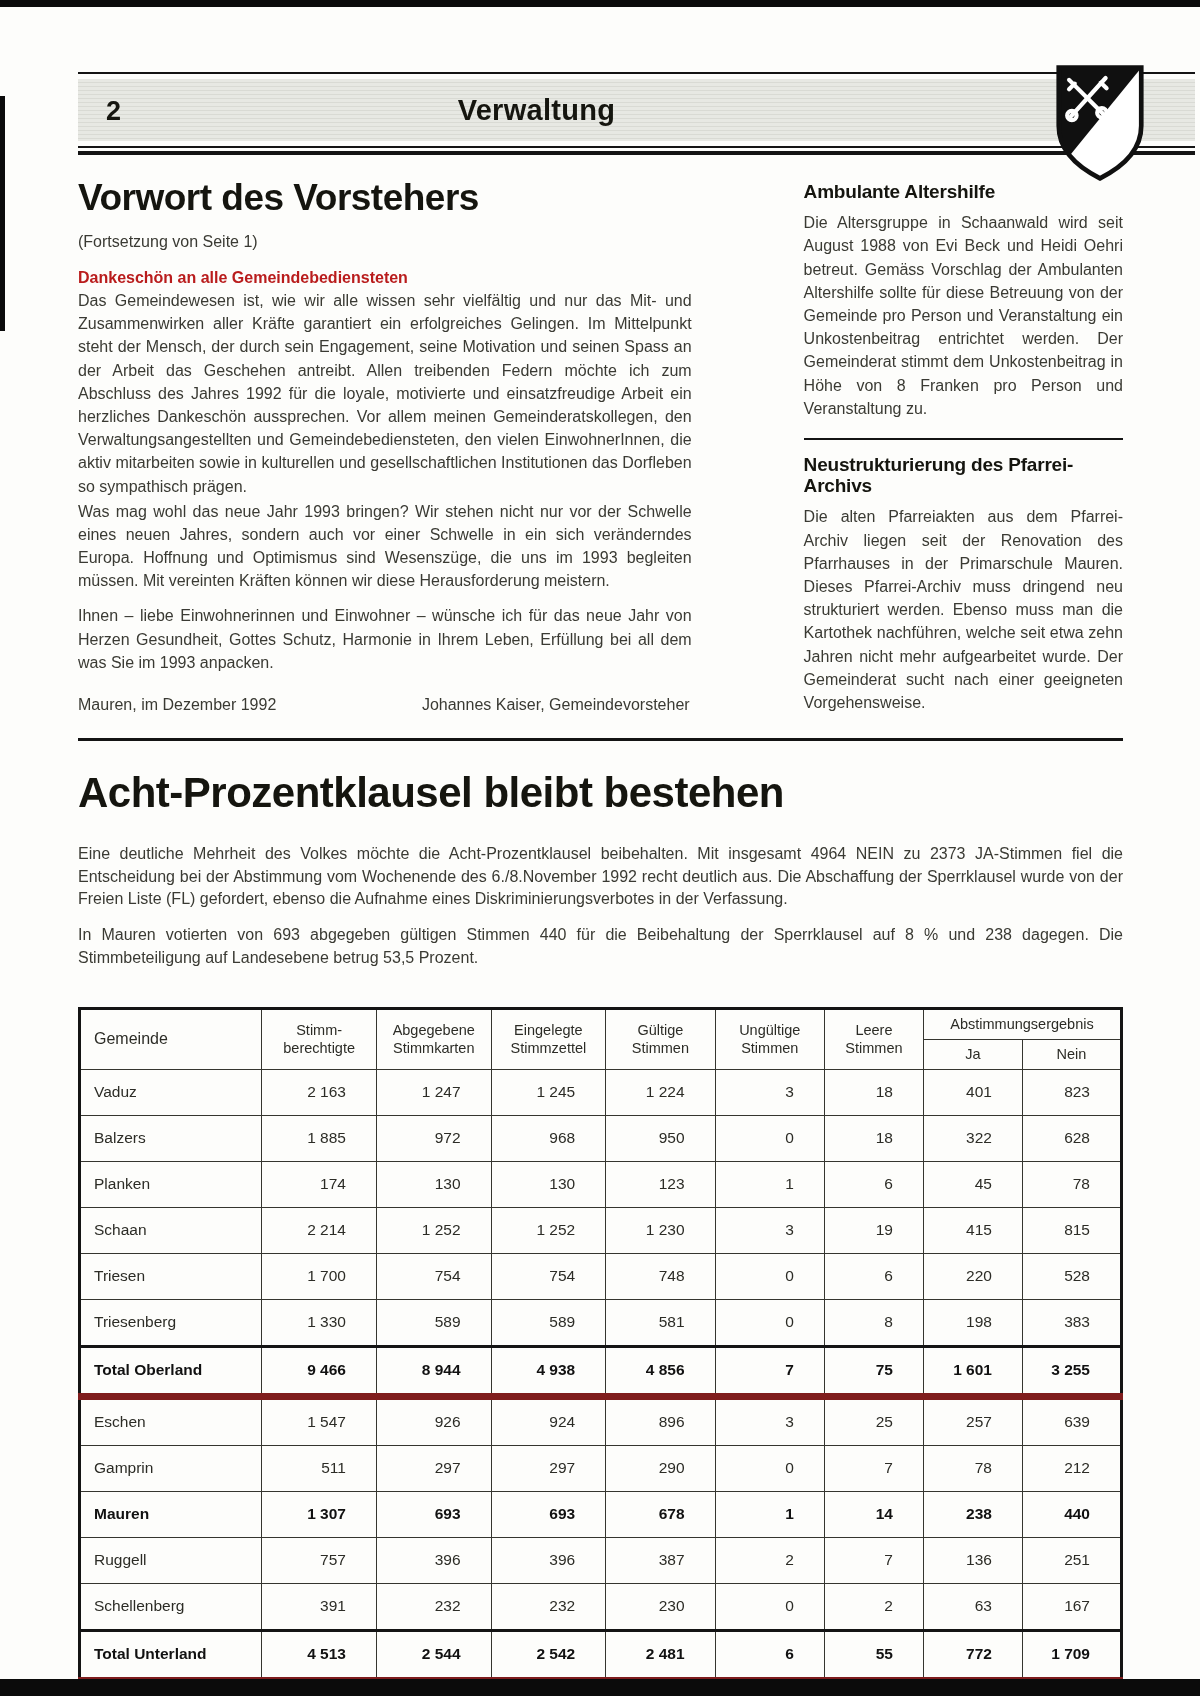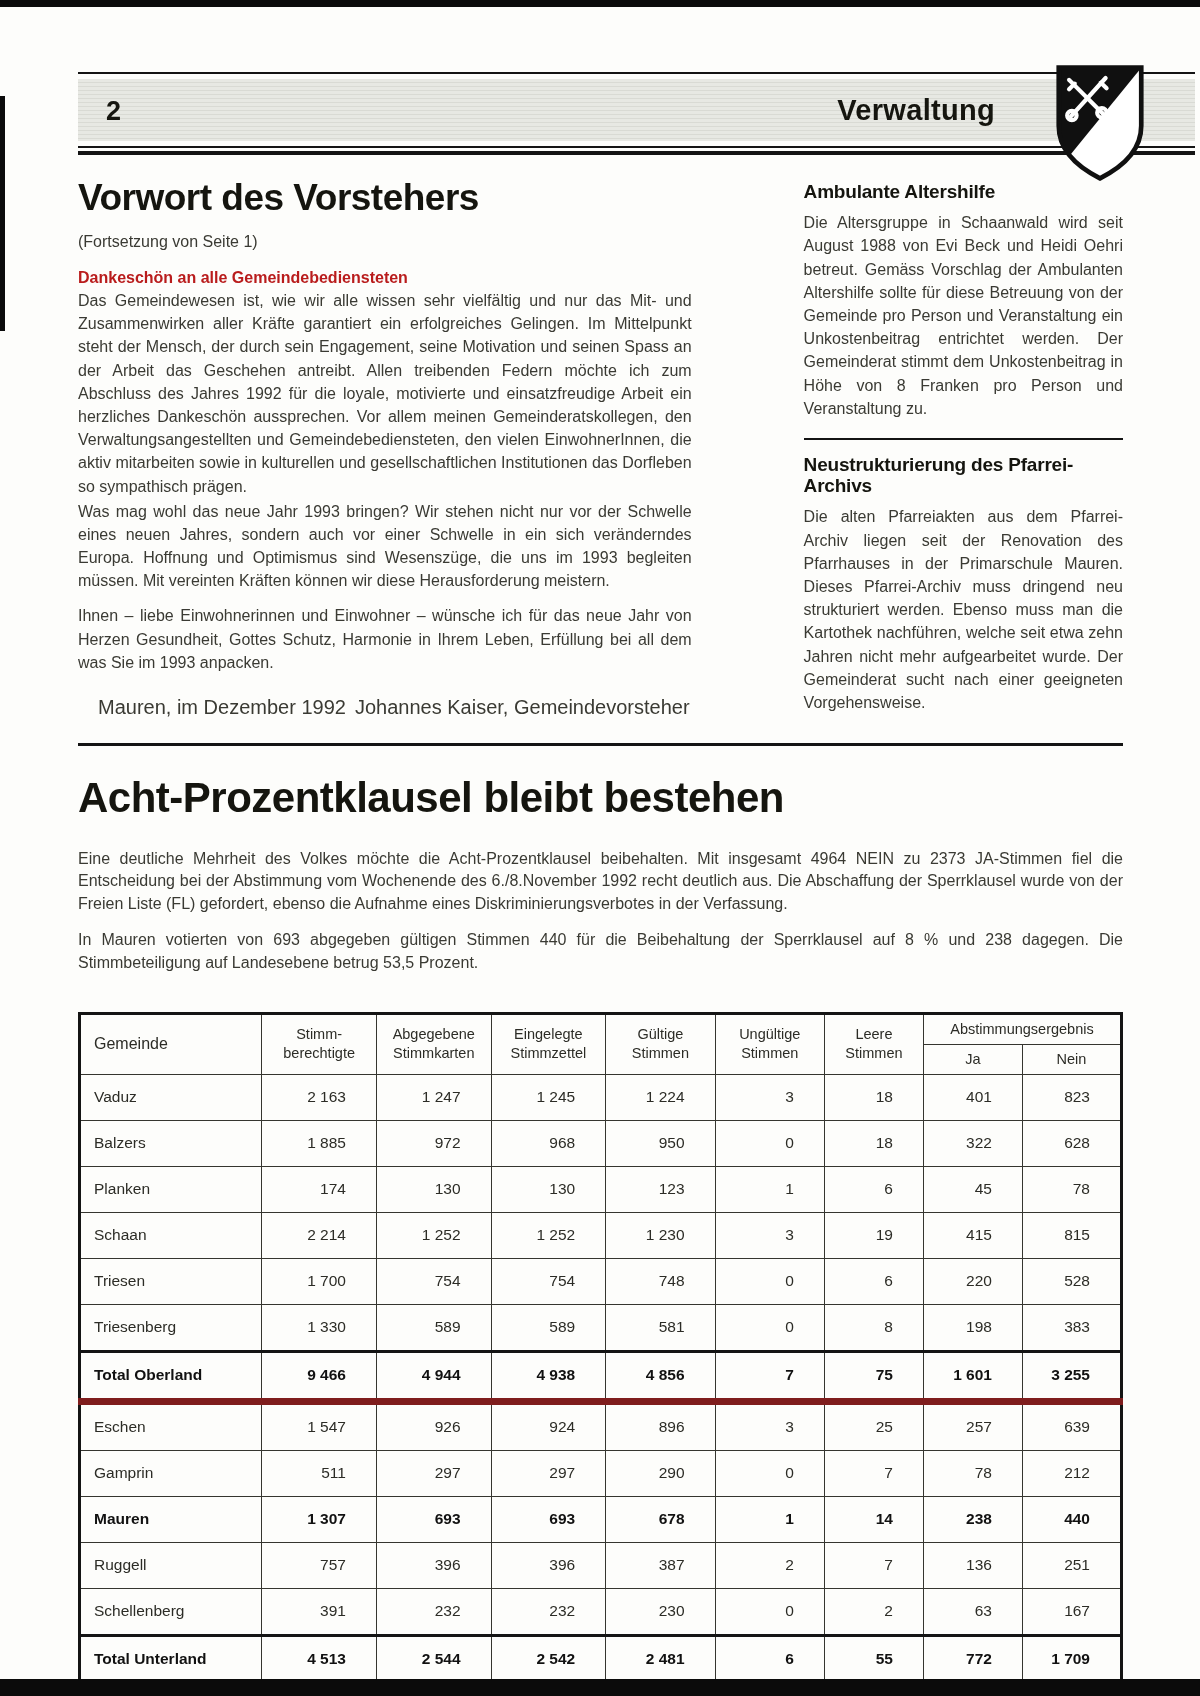--- a/index.html
+++ b/index.html
@@ -17,36 +17,36 @@
 
   .wrapper { padding: 72px 77px 0 78px; }
 
   
   .band-wrap { position: relative; margin-right: -72px; border-top: 2px solid #141414; padding-top: 5px; }
   .band {
     height: 62px; display: flex; align-items: center;
     background: repeating-linear-gradient(180deg, #e7e8e3 0 3px, #d9dad4 3px 4px);
   }
   .page-num { position: absolute; left: 28px; top: 22px; font-size: 27px; font-weight: 700; color: #15150f; }
-  .band-title { flex: 1; text-align: right; padding-right: 200px; font-size: 29px; font-weight: 700; color: #15150f; letter-spacing: 0.3px; }
+  .band-title { flex: 1; text-align: center; padding-right: 200px; font-size: 29px; font-weight: 700; color: #15150f; letter-spacing: 0.3px; }
   .rule-thin  { height: 2px; background: #141414; margin-top: 5px; }
   .rule-thick { height: 4px; background: #141414; margin-top: 3px; }
   .crest { position: absolute; top: -12px; right: 50px; width: 90px; height: 122px; }
 
   
   .columns { display: flex; gap: 112px; margin-top: 22px; }
   .col-left  { width: 634px; }
   .col-right { width: 330px; }
 
   .col-left h1 { font-size: 37px; font-weight: 700; color: #15150f; letter-spacing: -0.5px; margin: 0; }
   .continuation { font-size: 16px; margin: 14px 0 0; }
   .col-left h3 { font-size: 16px; font-weight: 700; color: #b91c1c; margin: 18px 0 0; }
   .body-just { font-size: 16px; line-height: 1.45; text-align: justify; margin: 2px 0 0; }
   .para-follow { margin-top: 12px; }
-  .signature { display: flex; justify-content: space-between; margin-top: 22px; font-size: 20px; padding-right: 2px; margin-left: 20px; }
+  .signature { display: flex; justify-content: space-between; margin-top: 22px; font-size: 16px; padding-right: 2px; }
 
   .col-right h2 { font-size: 19px; font-weight: 700; color: #15150f; line-height: 1.12; letter-spacing: -0.2px; margin: 4px 0 9px; }
   .right-divider { height: 2px; background: #141414; margin: 18px 0 14px; }
 
   .wide-divider { height: 3px; background: #141414; margin-top: 24px; }
 
   
   .main-title { font-size: 42px; font-weight: 700; color: #15150f; letter-spacing: -0.5px; margin: 28px 0 0; }
   .lead-just { font-size: 16px; line-height: 1.4; text-align: justify; margin: 26px 0 0; }
   .lead-follow { margin-top: 14px; }
@@ -241,21 +241,21 @@
           <td class="col-num">589</td>
           <td class="col-num">581</td>
           <td class="col-num">0</td>
           <td class="col-num">8</td>
           <td class="col-num">198</td>
           <td class="col-num">383</td>
         </tr>
         <tr class="total">
           <td class="col-gemeinde">Total Oberland</td>
           <td class="col-num">9 466</td>
-          <td class="col-num">4 944</td>
+          <td class="col-num">8 944</td>
           <td class="col-num">4 938</td>
           <td class="col-num">4 856</td>
           <td class="col-num">7</td>
           <td class="col-num">75</td>
           <td class="col-num">1 601</td>
           <td class="col-num">3 255</td>
         </tr>
         <tr class="normal">
           <td class="col-gemeinde">Eschen</td>
           <td class="col-num">1 547</td>

